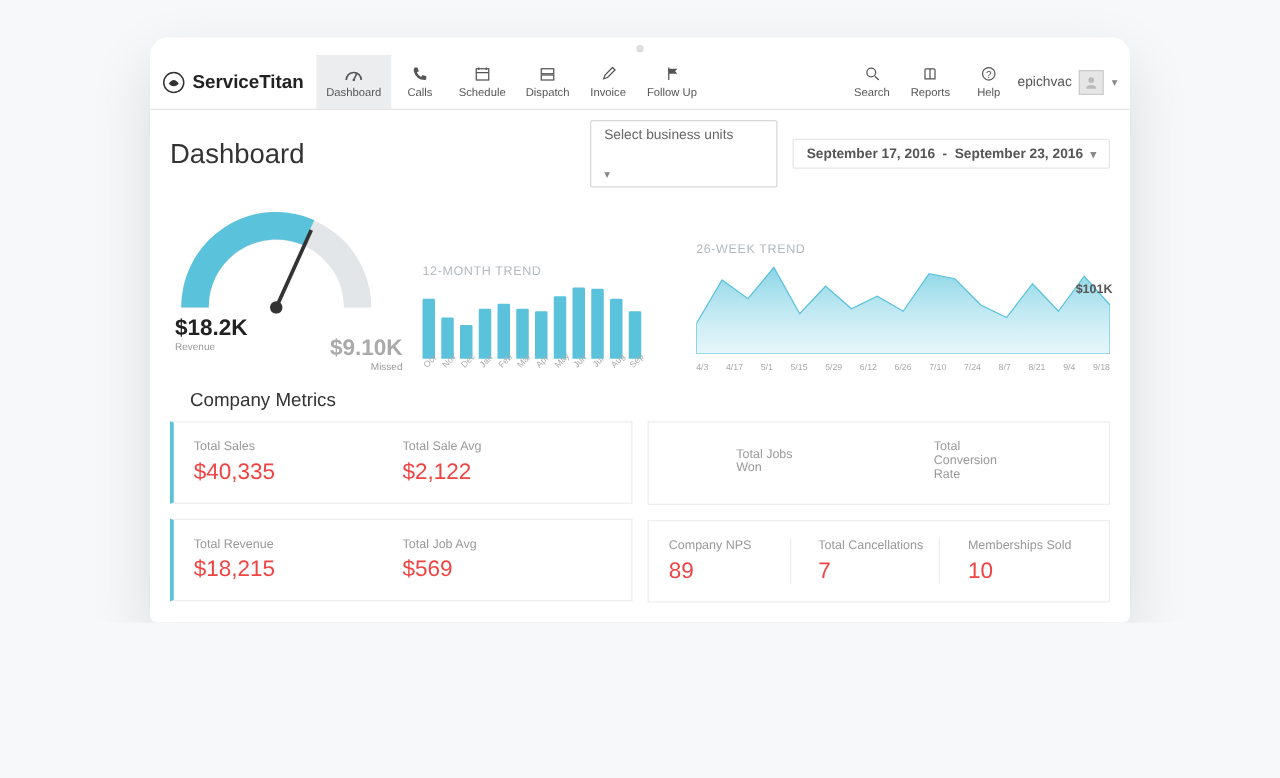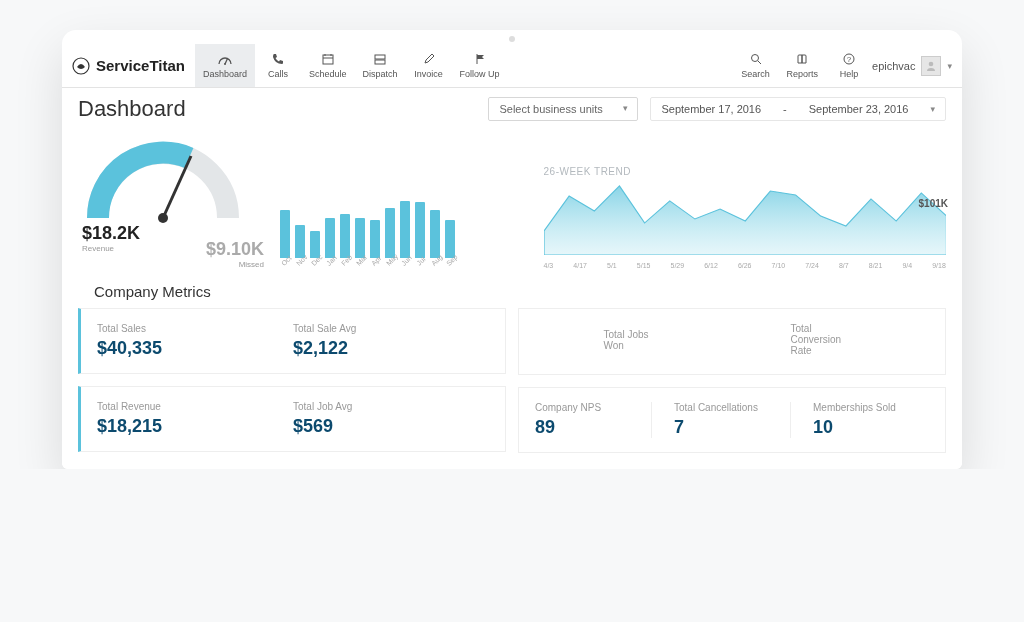--- a/index.html
+++ b/index.html
@@ -6,21 +6,21 @@
   body {
     font-family: "Segoe UI", -apple-system, BlinkMacSystemFont, sans-serif;
     background: #f7f8f9;
     display: flex;
     justify-content: center;
     align-items: flex-start;
     padding: 30px 0 0 0;
     overflow: hidden;
   }
   .laptop {
-    width: 900px;
+    width: 784px;
     background: #fff;
     border-radius: 14px 14px 6px 6px;
     box-shadow: 0 20px 50px rgba(0,0,0,0.12);
     overflow: hidden;
     position: relative;
   }
   .camera {
     width: 6px; height: 6px; border-radius: 50%;
     background: #ddd; margin: 6px auto 2px auto;
   }
@@ -62,25 +62,25 @@
   
   .subhead {
     display:flex; align-items:center; padding: 8px 16px 0 16px;
     gap: 12px;
   }
   .page-title { font-size: 22px; font-weight: 300; color:#333; flex:0 0 auto; }
   .sub-spacer { flex:1; }
   .select-wrap {
     border:1px solid #d7d7d7; border-radius:2px; padding: 5px 10px;
     font-size:11px; color:#666; display:flex; gap:20px;
-    min-width: 150px; justify-content:space-between;
+    min-width: 150px; justify-content:space-between;flex-direction:column;
   }
   .daterange {
     border:1px solid #e6e6e6; border-radius:2px; padding:5px 10px;
-    font-size:11px; color:#555; display:flex; align-items:center; gap:22px;
+    font-size:11px; color:#555; display:flex; align-items:center; gap:6px;font-weight:bold;
   }
   
   .charts {
     display:flex; padding: 6px 16px 0 16px; gap: 12px; align-items:flex-end;
   }
   .panel { flex:1; }
   .gauge-wrap { position:relative; flex:0 0 190px; }
   .gauge { width:170px; height:95px; }
   .gauge-labels { display:flex; justify-content:space-between; padding: 0 4px; margin-top:-4px;}
   .gv { text-align:left;}
@@ -103,21 +103,21 @@
     display:flex; gap:12px; padding: 0 16px 16px 16px;
   }
   .metric-col { flex:1; display:flex; flex-direction:column; gap:12px;}
   .card {
     background:#fff; border:1px solid #eee; display:flex;
     padding: 14px 16px;
   }
   .card.leftbar { border-left:3px solid #5bc2dc;}
   .mcell { flex:1; }
   .mlabel { font-size:10px; color:#999; margin-bottom:4px;}
-  .mval { font-size:18px; color:#0c4a6e; font-weight:700;}
+  .mval { font-size:18px; color:#ef4444; font-weight:400;}
   .donut-row { display:flex; align-items:center; justify-content:space-around; flex:1;}
   .donut-block { display:flex; align-items:center; gap:8px;}
   .donut { width:56px;height:56px; position:relative;}
   .donut svg{transform:rotate(-90deg);}
   .donut .pct { position:absolute; inset:0; display:flex;align-items:center;justify-content:center; font-size:13px; color:#444;}
   .triple { display:flex; }
   .triple .mcell { border-left:1px solid #eee; padding-left:22px;}
   .triple .mcell:first-child { border-left:none; padding-left:0;}
 </style>
 </head>
@@ -265,20 +265,21 @@
             <div class="lab">Revenue</div>
           </div>
           <div class="gv right">
             <div class="val">$9.10K</div>
             <div class="lab">Missed</div>
           </div>
         </div>
       </div>
 
       <div class="panel">
+        <div class="trend-title">12-MONTH TREND</div>
         <div class="bars">
           <div class="bar" style="height:48px"></div>
           <div class="bar" style="height:33px"></div>
           <div class="bar" style="height:27px"></div>
           <div class="bar" style="height:40px"></div>
           <div class="bar" style="height:44px"></div>
           <div class="bar" style="height:40px"></div>
           <div class="bar" style="height:38px"></div>
           <div class="bar" style="height:50px"></div>
           <div class="bar" style="height:57px"></div>

